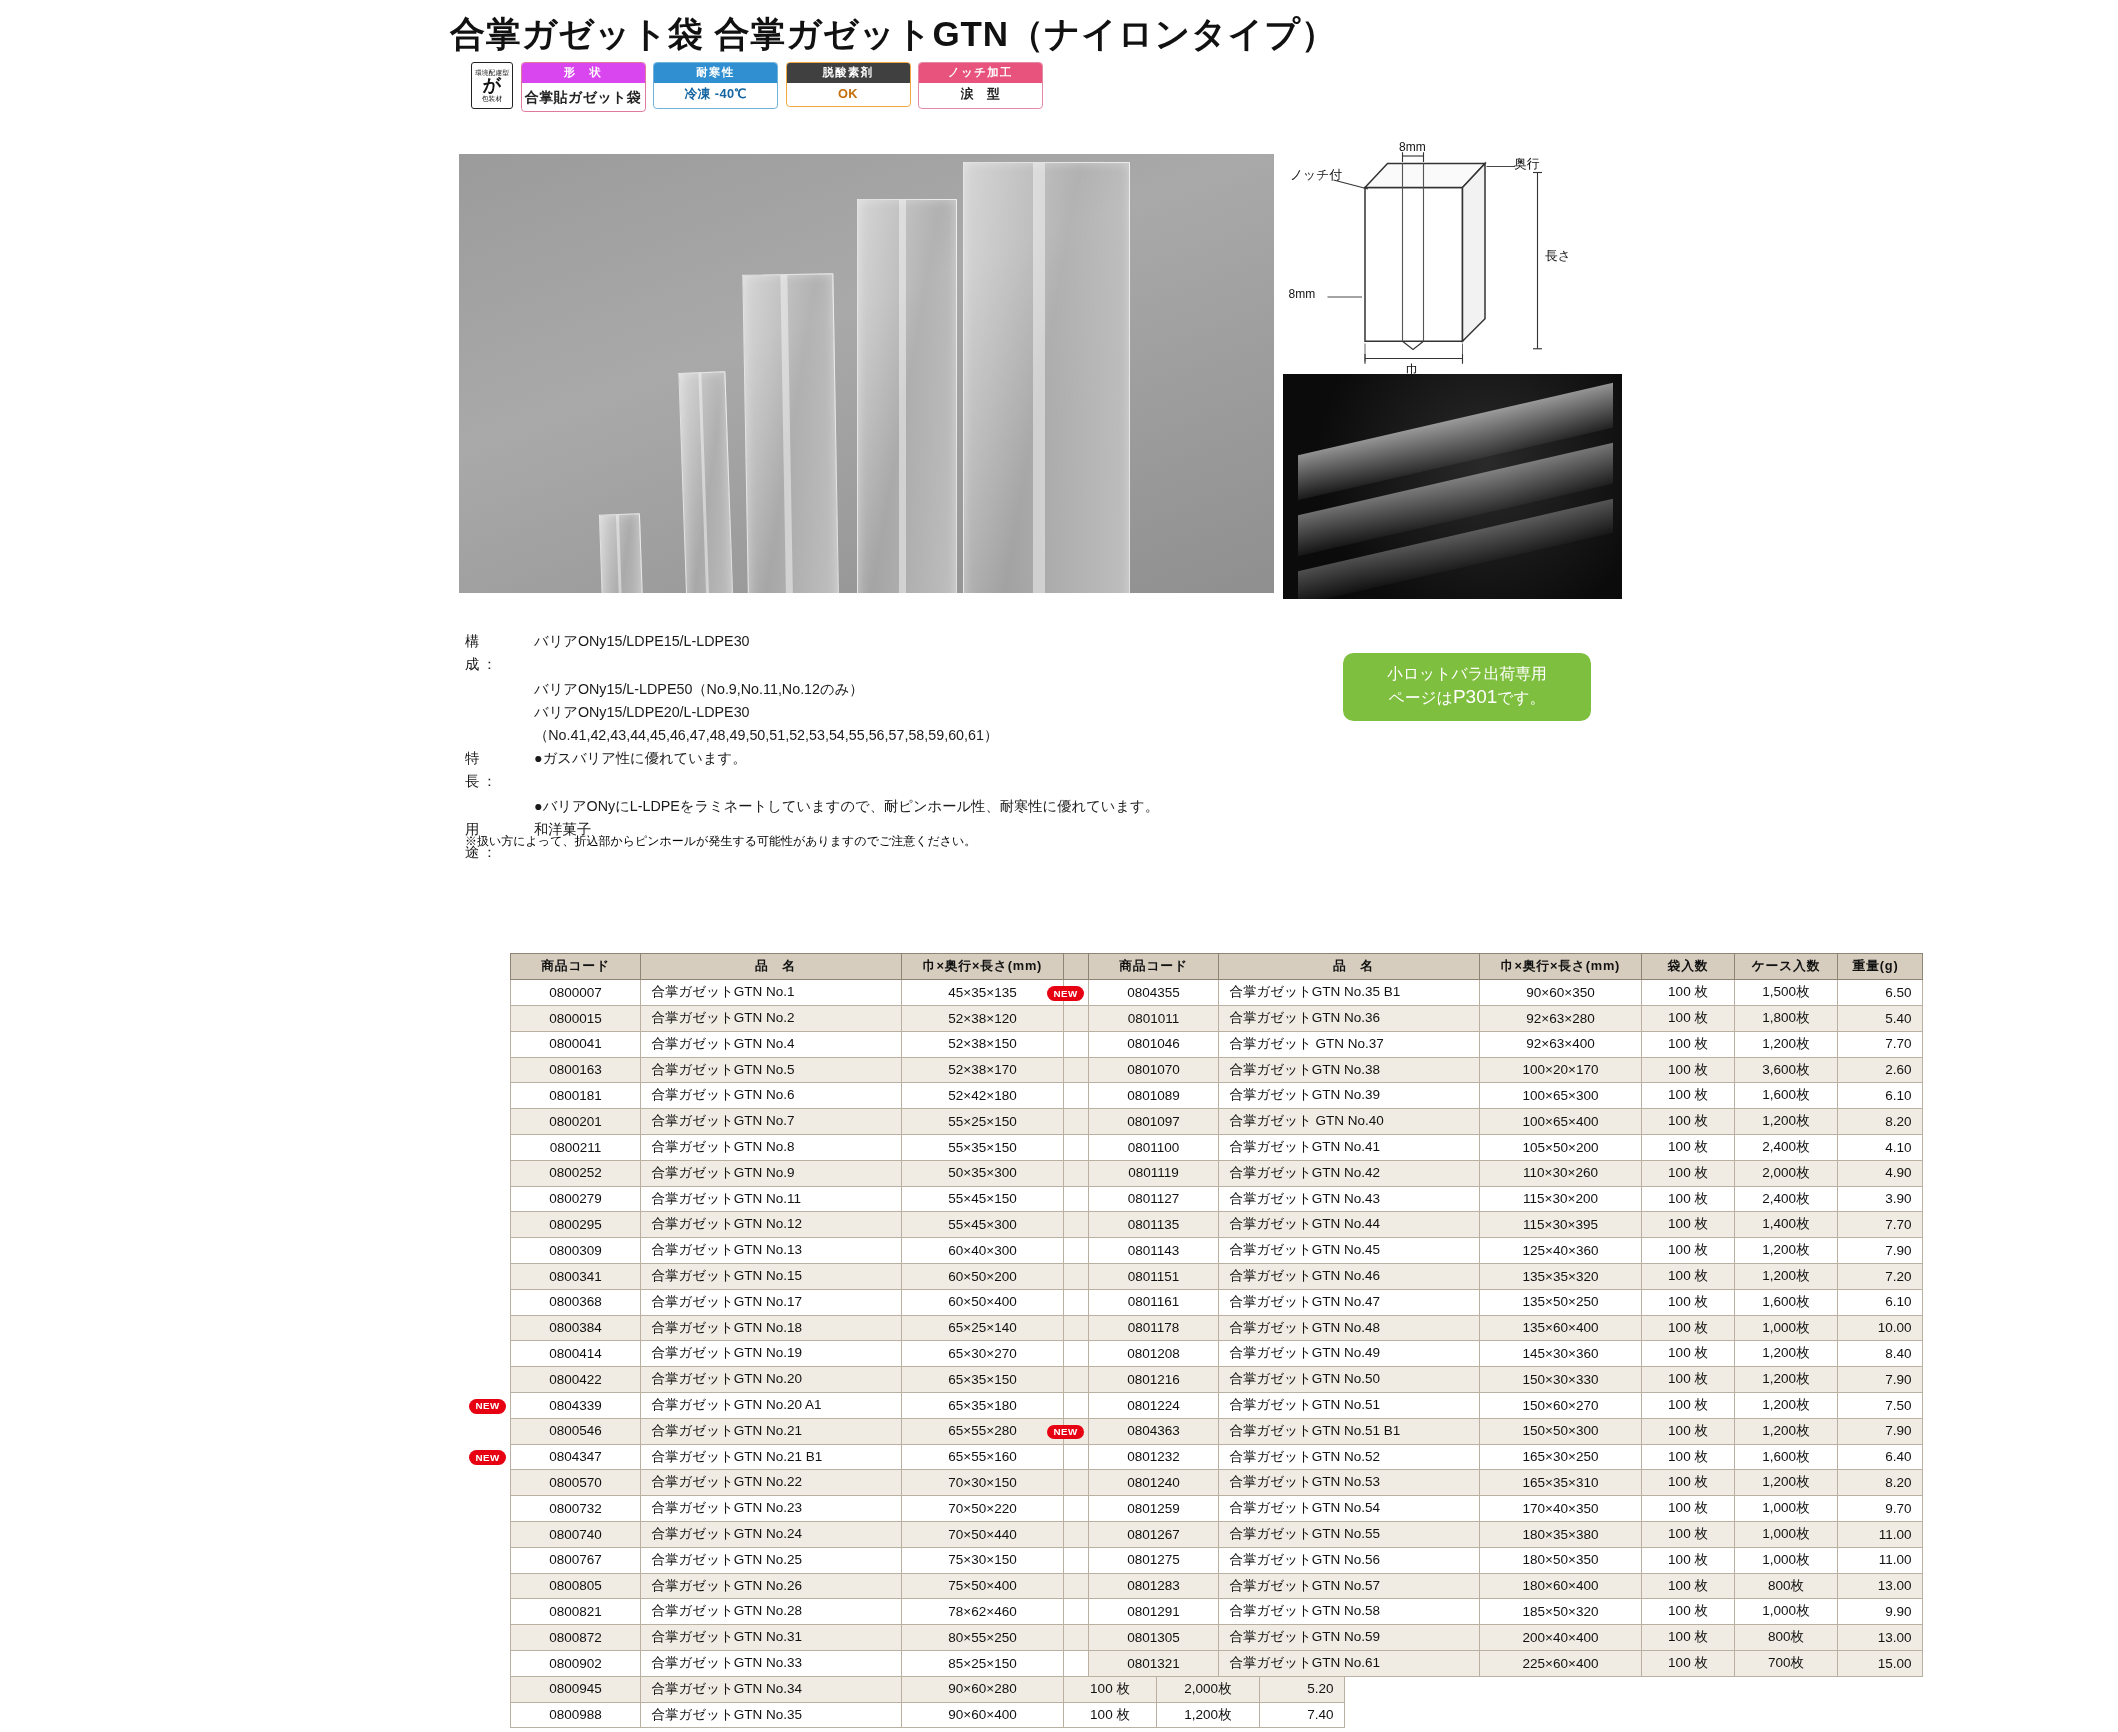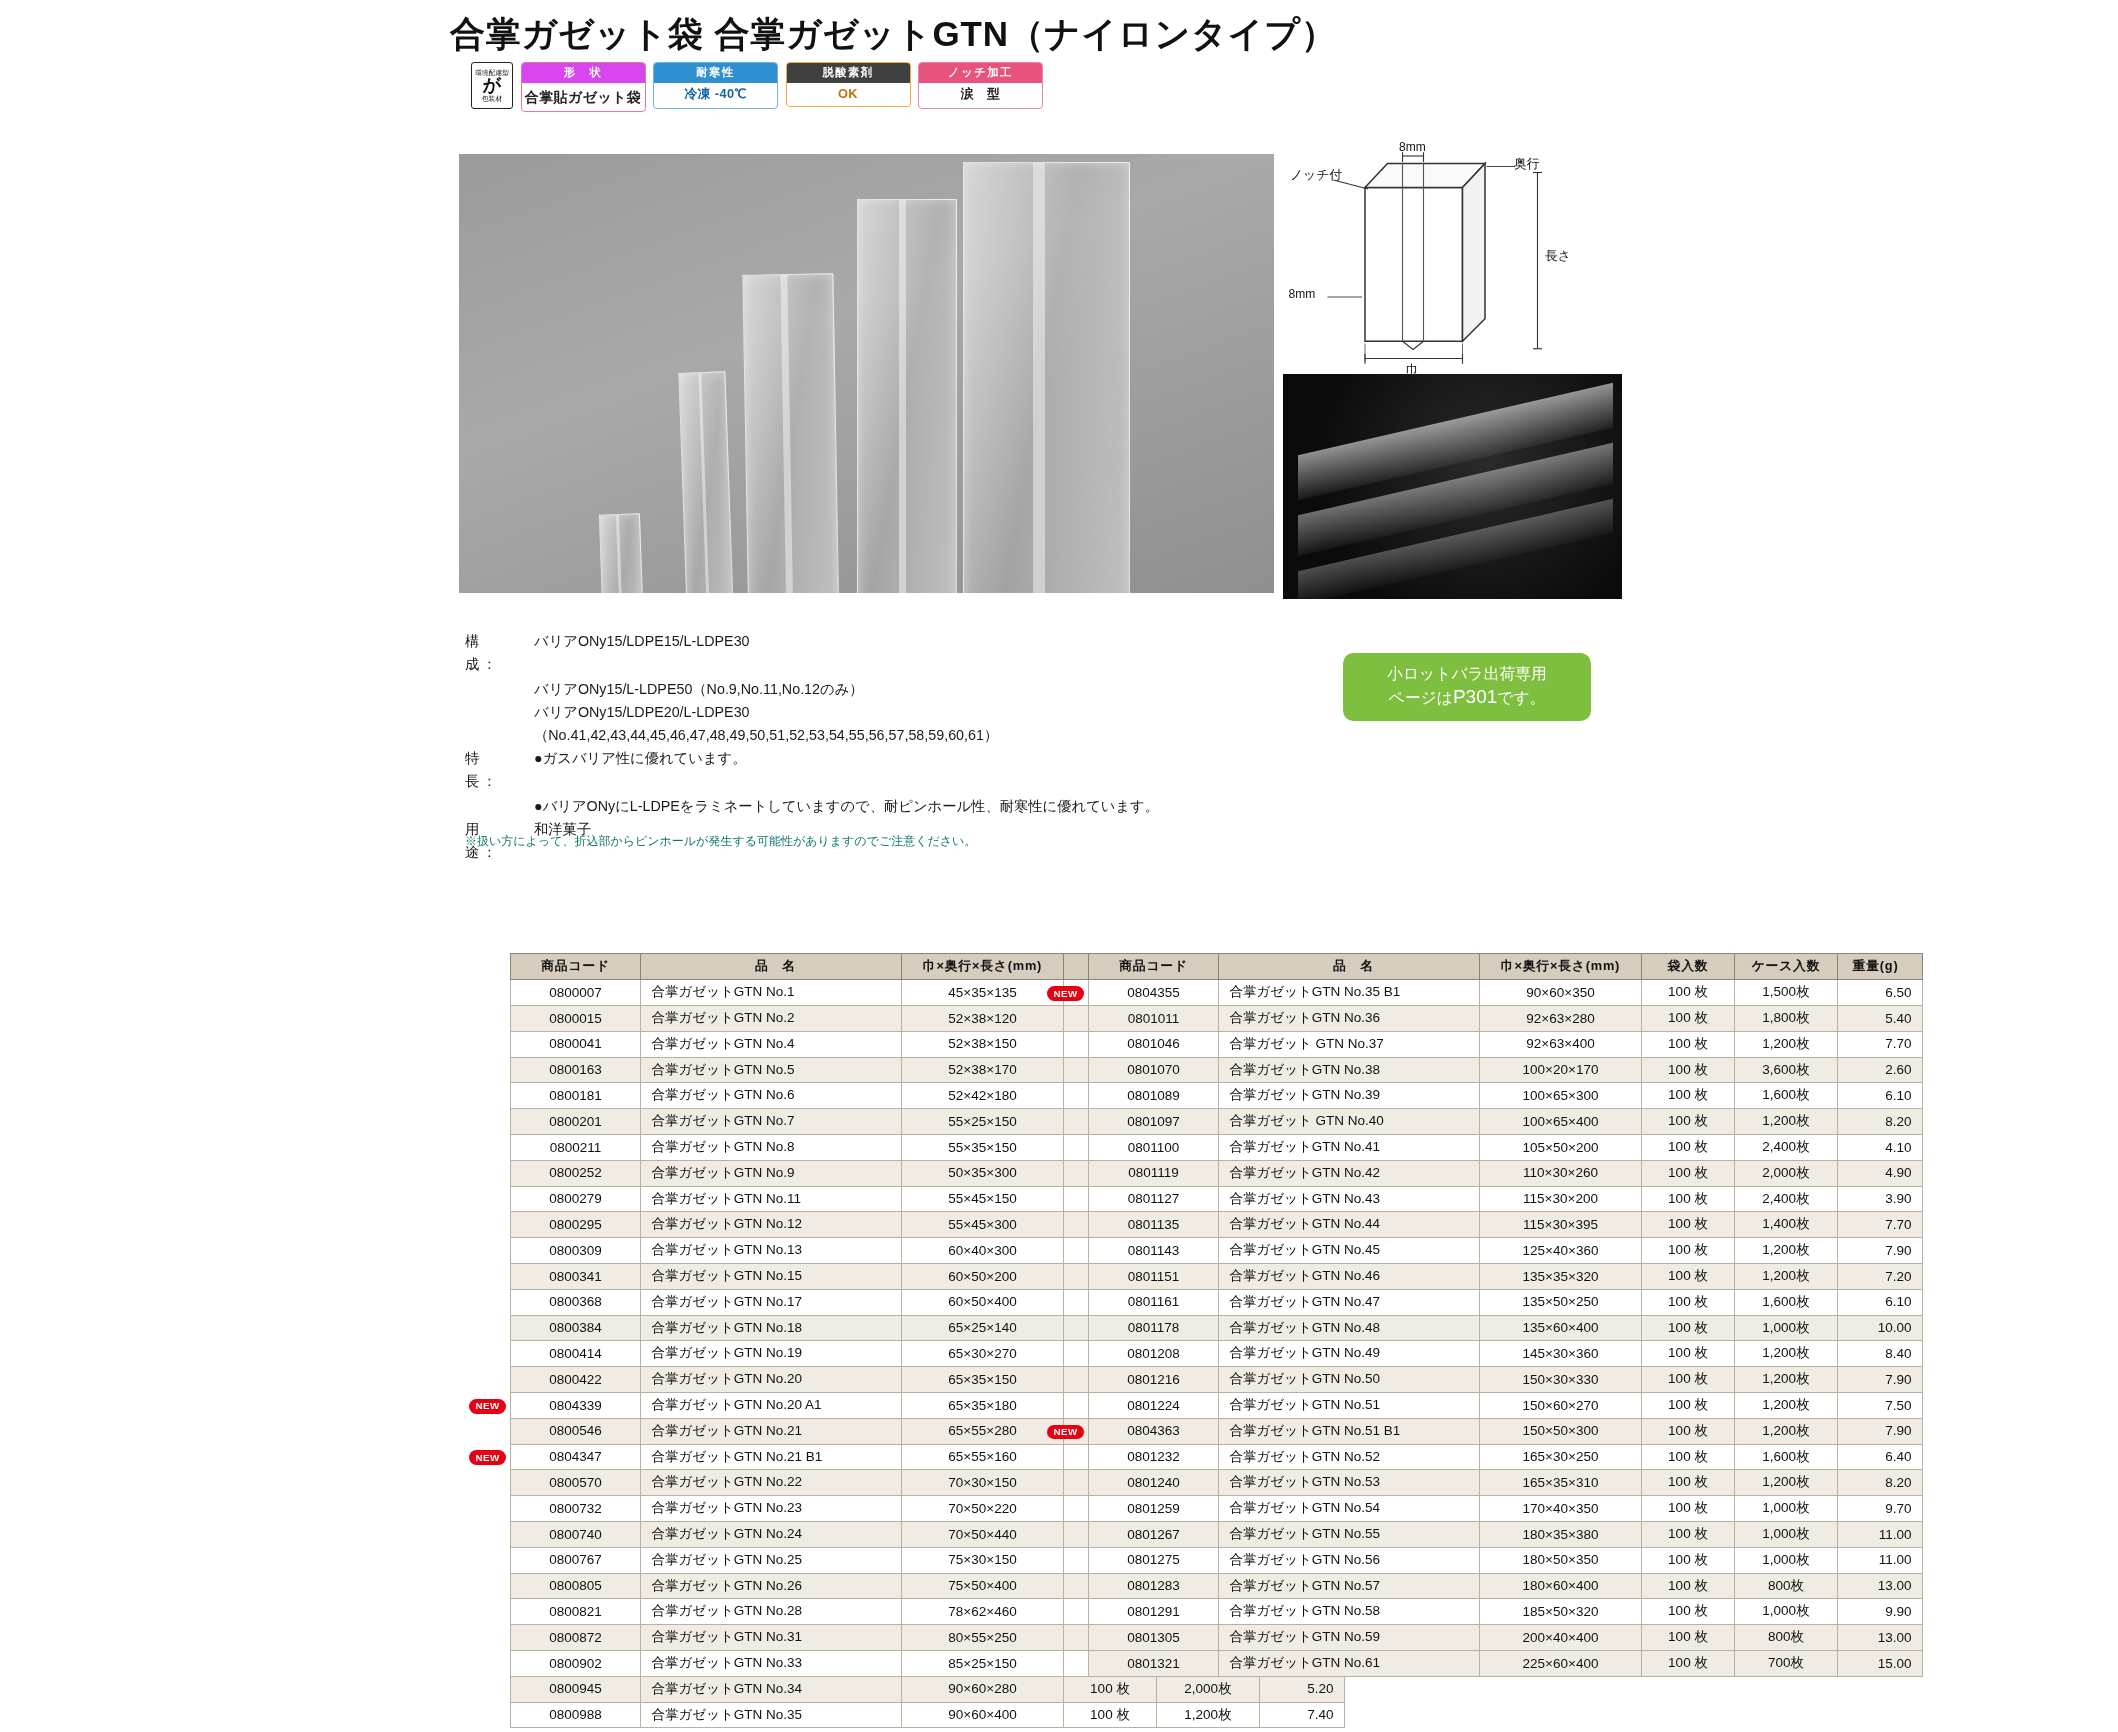--- a/index.html
+++ b/index.html
@@ -167,21 +167,21 @@
     flex: none;
     letter-spacing: 3px;
   }
   .spec-body { flex: 1; }
   .spec-indent { padding-left: 69px; }
   .note {
     position: absolute;
     left: 465px;
     top: 833px;
     font-size: 12px;
-    color: #0f766e;
+    color: #000000;
   }
 
   
   .callout {
     position: absolute;
     left: 1343px;
     top: 653px;
     width: 248px;
     background: #7fbf3f;
     color: #fff;

